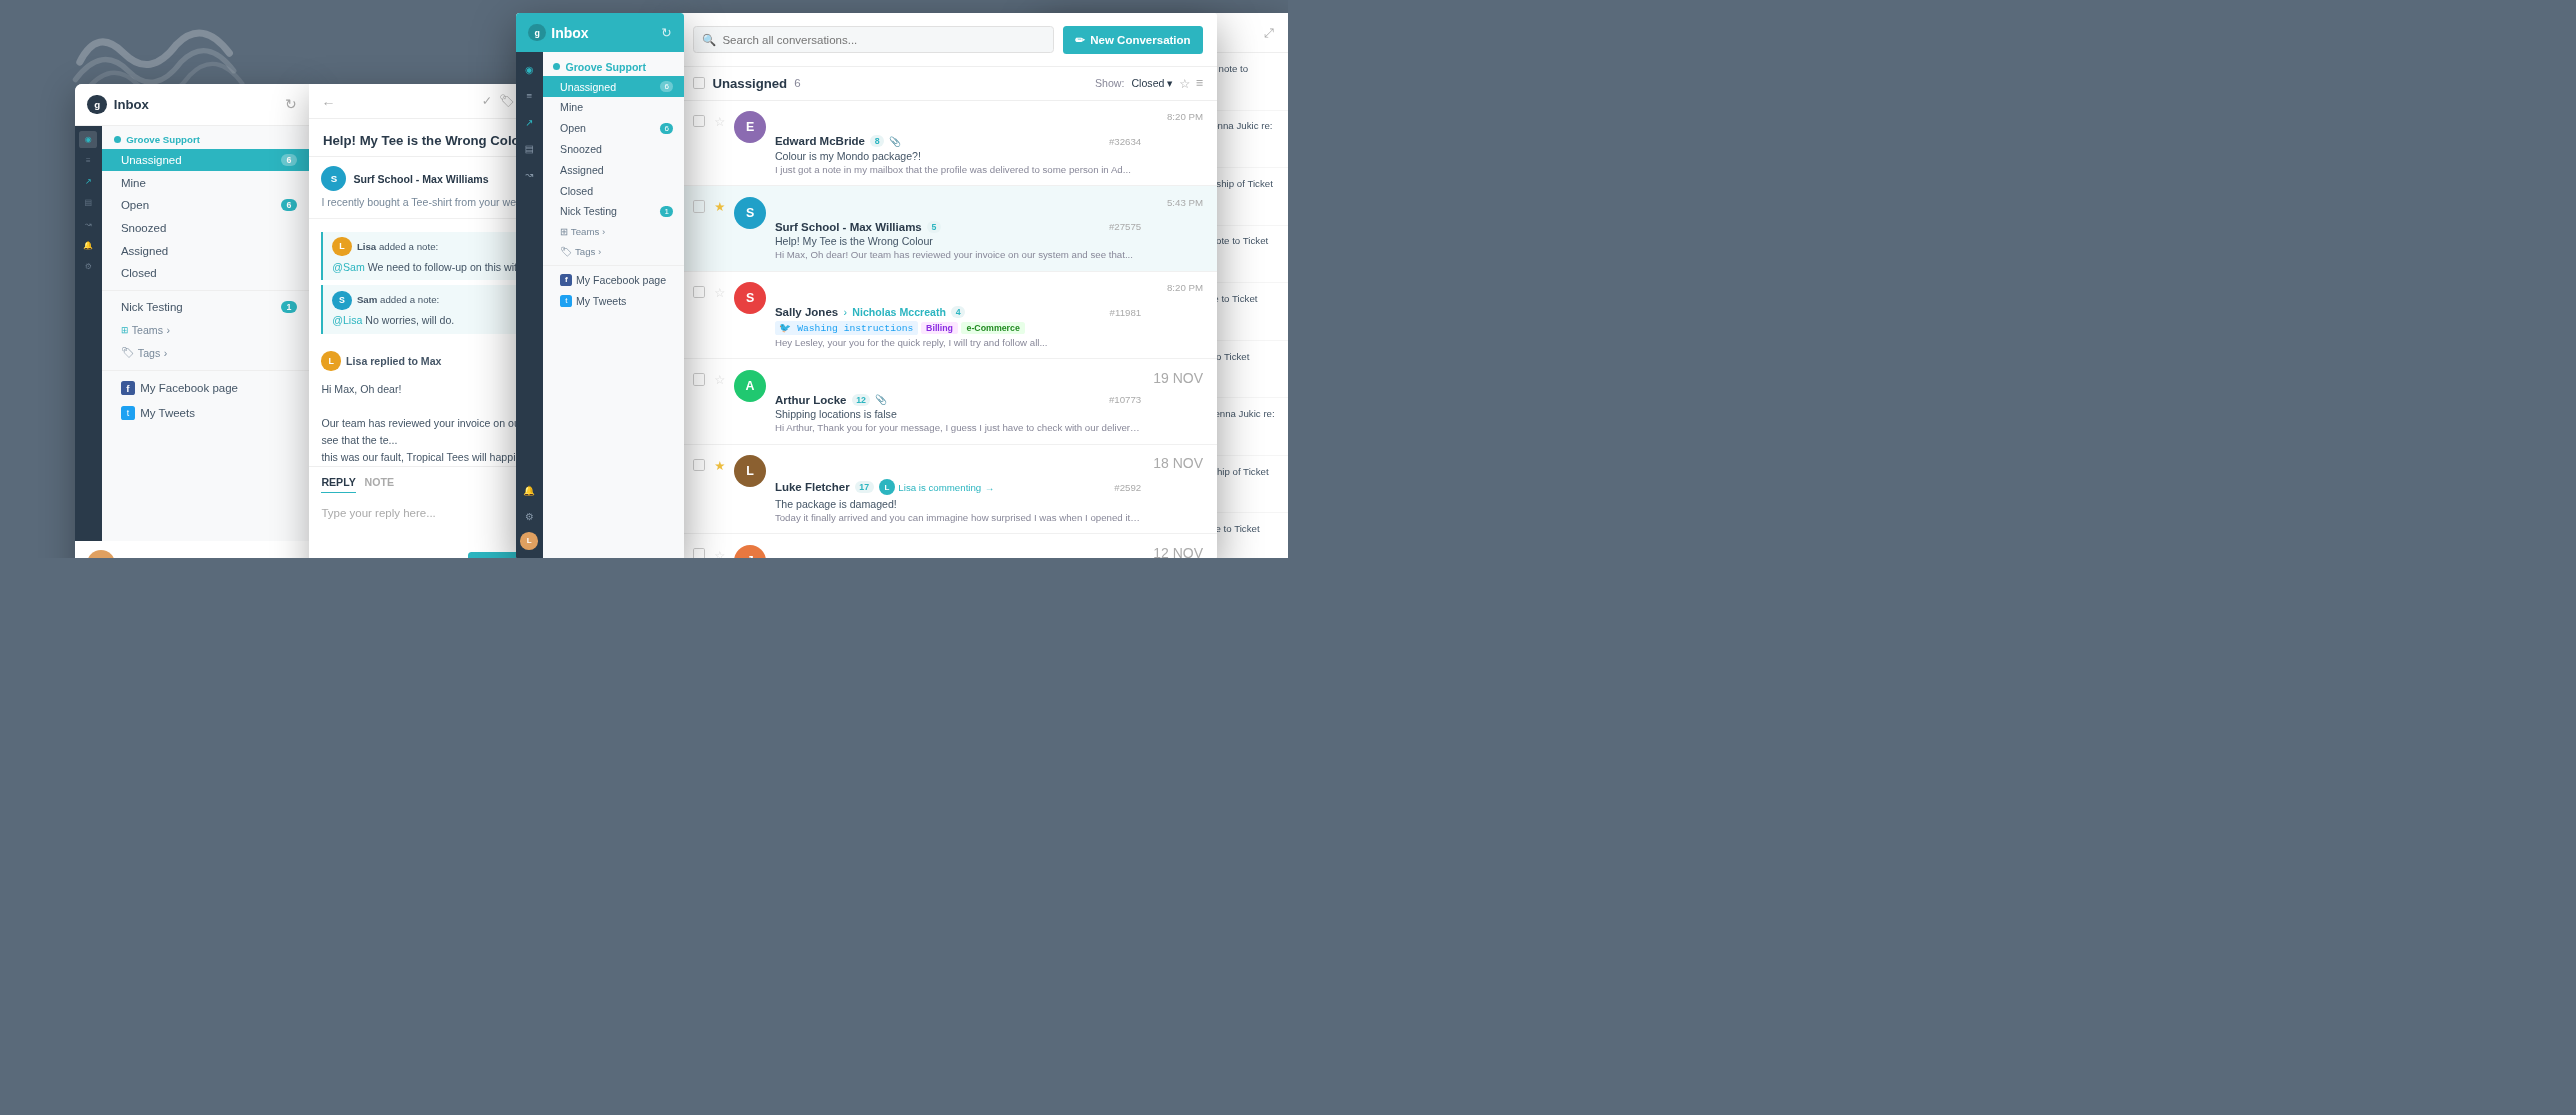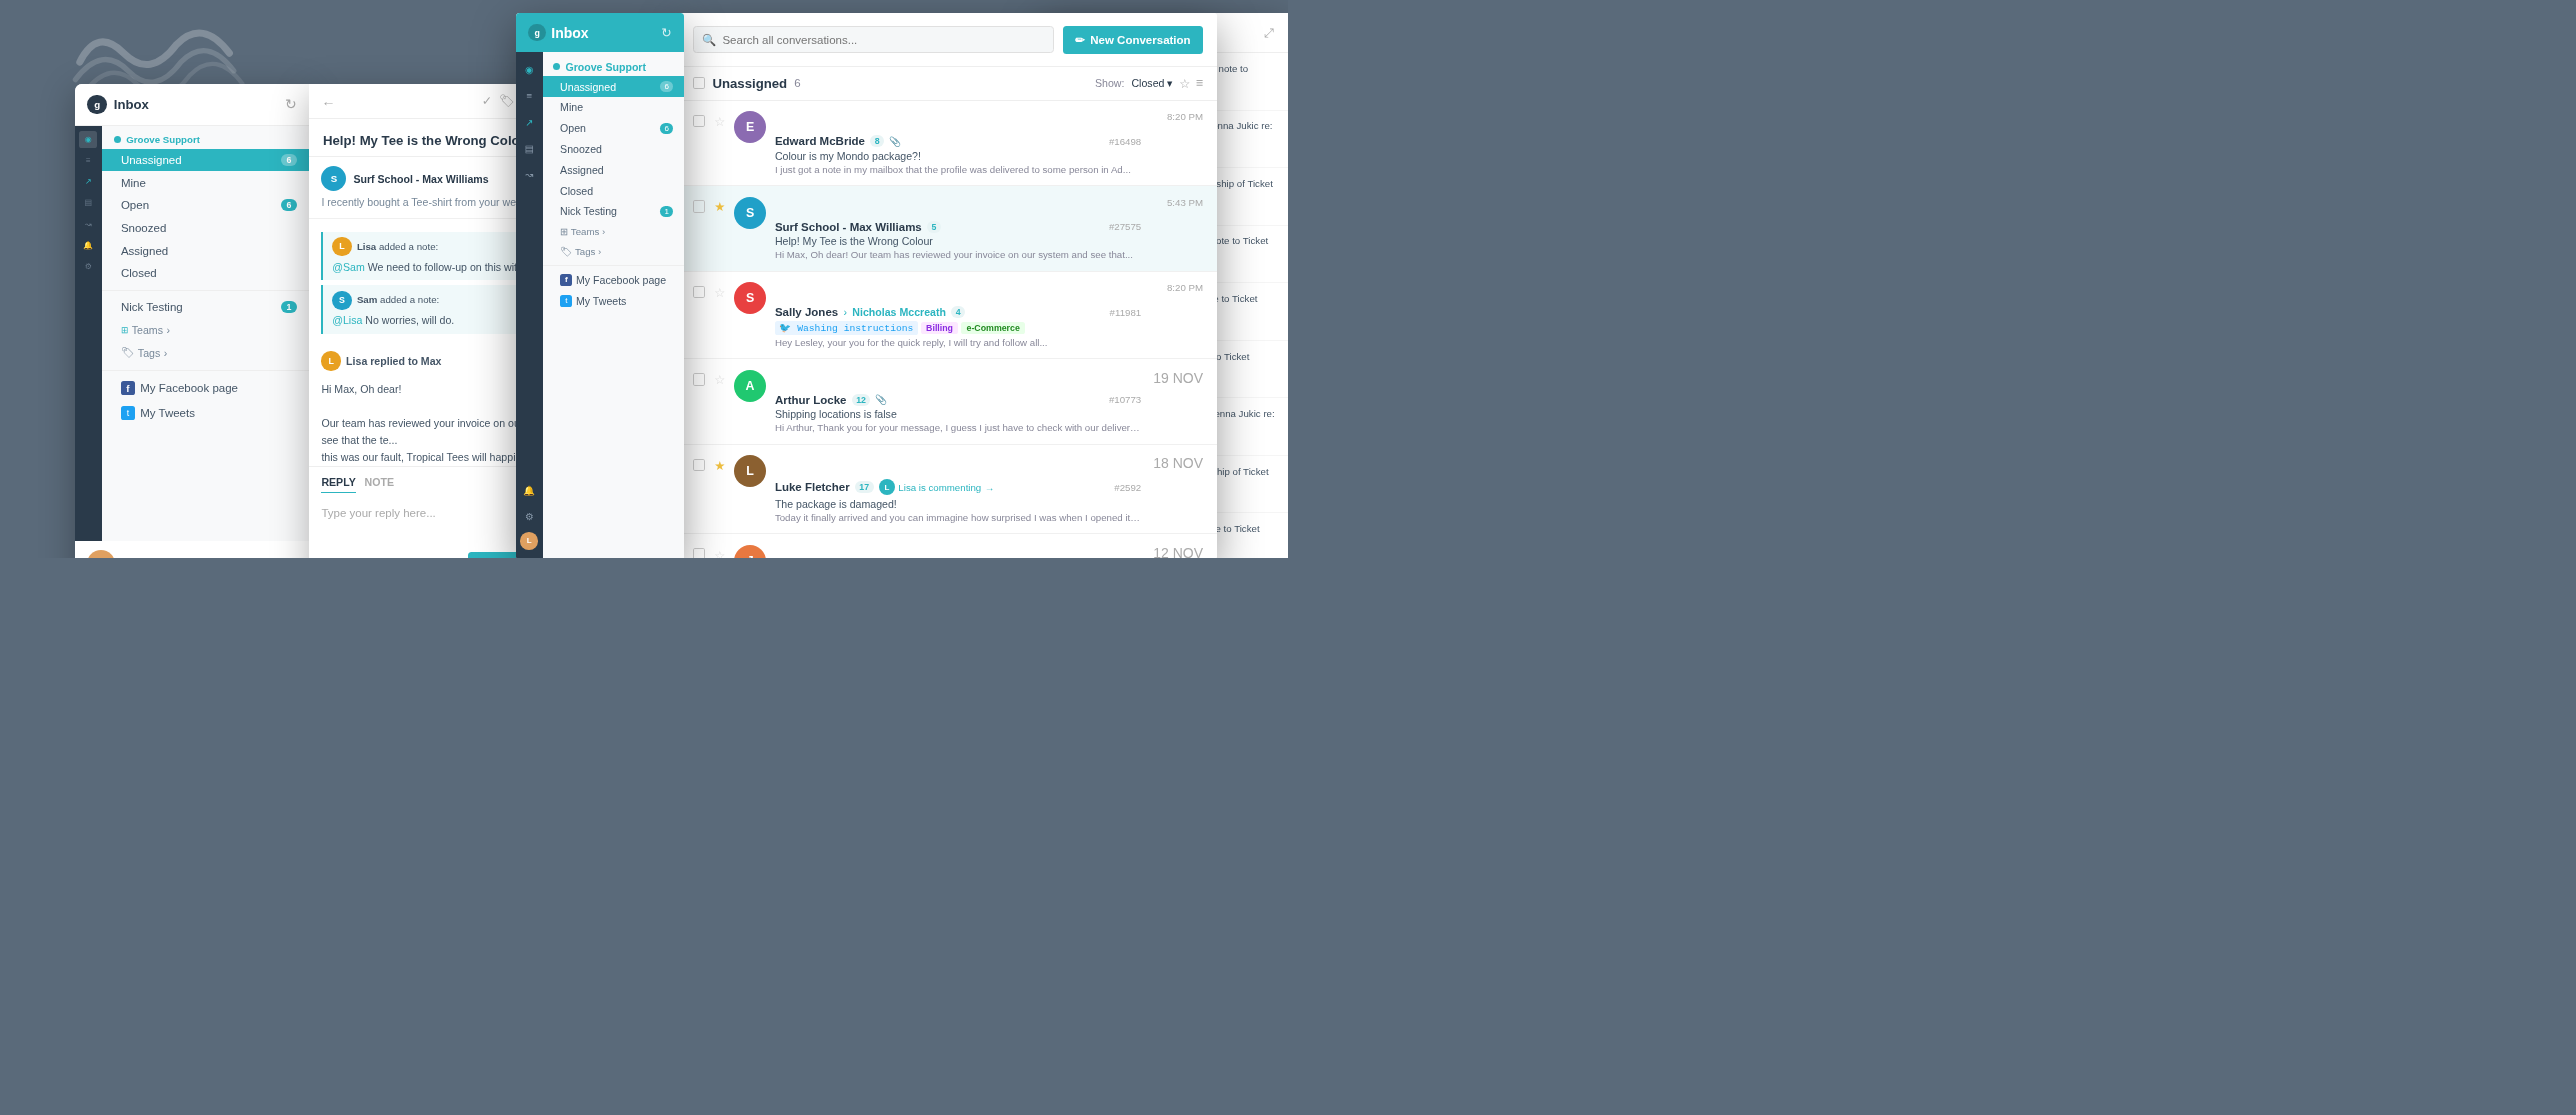--- a/index.html
+++ b/index.html
@@ -1024,21 +1024,21 @@
       <div class="conv-list-checkbox">
         <div style="width:12.4px;height:12.4px;border:0.9px solid #ccc;border-radius:1.8px;"></div>
       </div>
       <span class="conv-list-star">☆</span>
       <div class="conv-list-avatar" style="background:#8b6bb1;">E</div>
       <div class="conv-list-body">
         <div class="conv-list-header-row">
           <span class="conv-list-name">Edward McBride</span>
           <span class="conv-list-count">8</span>
           <span style="color:#aaa;font-size:9.7px;">📎</span>
-          <span class="conv-list-ticket">#16498</span>
+          <span class="conv-list-ticket">#32634</span>
         </div>
         <div class="conv-list-subject">Colour is my Mondo package?!</div>
         <div class="conv-list-preview">I just got a note in my mailbox that the profile was delivered to some person in Ad...</div>
       </div>
       <div class="conv-list-meta">
         <span class="conv-list-time">8:20 PM</span>
       </div>
     </div>
 
     <div class="conv-list-item" style="background:#f0f9fa;">

